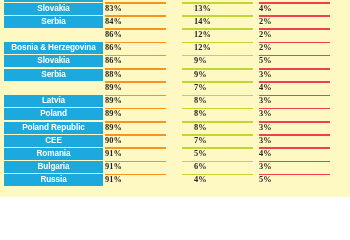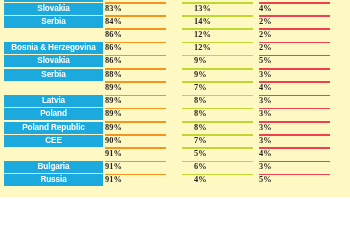--- a/index.html
+++ b/index.html
@@ -182,20 +182,21 @@
       <div class="rule c3"></div>
       <div class="label-cell">CEE</div>
       <div class="val c1">90%</div>
       <div class="val c2">7%</div>
       <div class="val c3">3%</div>
     </div>
     <div class="row" style="top: 147.42px;">
       <div class="rule c1"></div>
       <div class="rule c2"></div>
       <div class="rule c3"></div>
+      <div class="label-cell">Romania</div>
       <div class="val c1">91%</div>
       <div class="val c2">5%</div>
       <div class="val c3">4%</div>
     </div>
     <div class="row" style="top: 160.64px;">
       <div class="rule c1"></div>
       <div class="rule c2"></div>
       <div class="rule c3"></div>
       <div class="label-cell">Bulgaria</div>
       <div class="val c1">91%</div>

